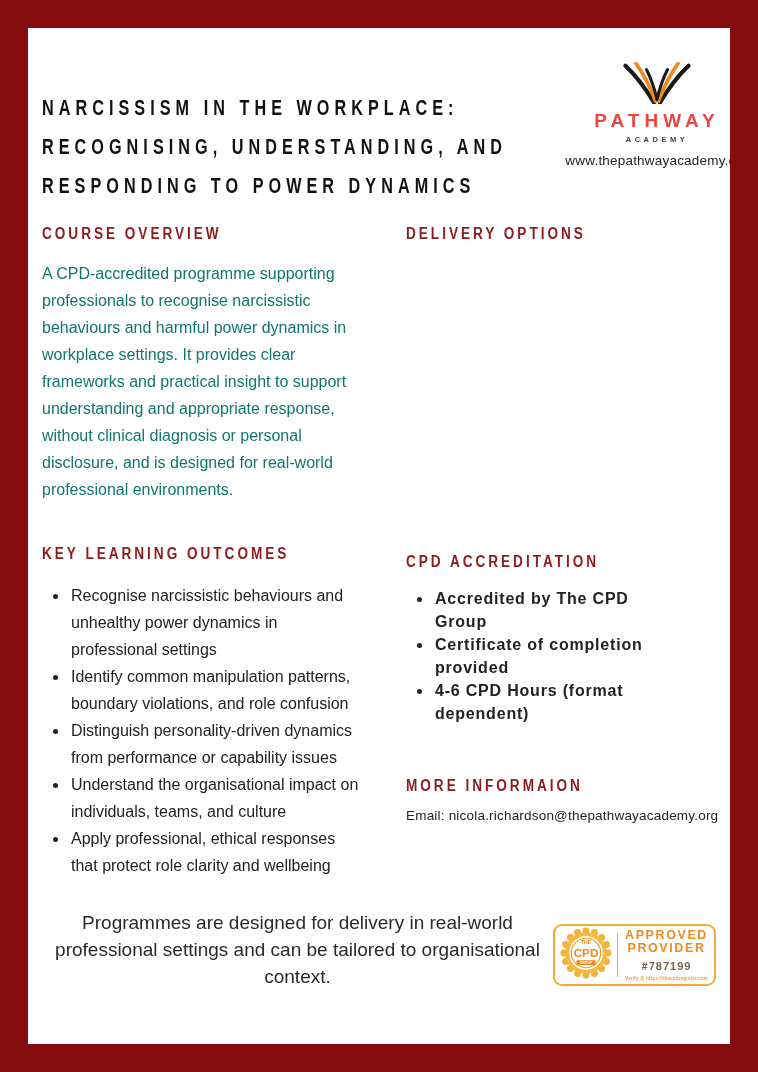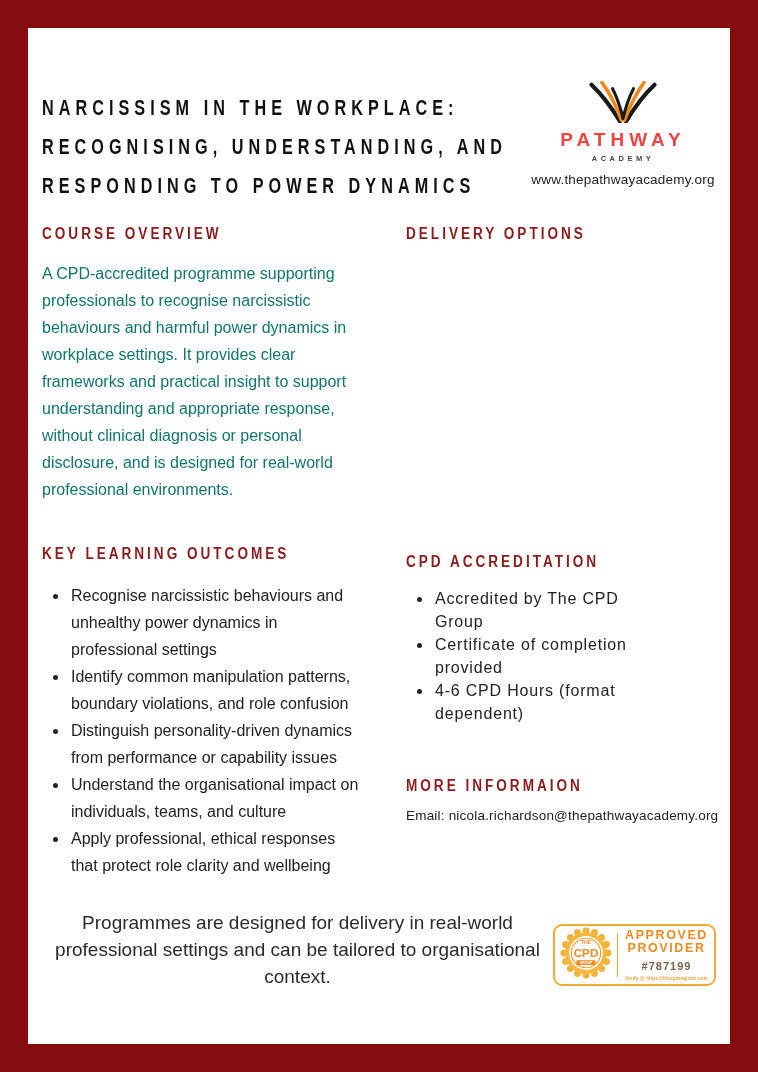--- a/index.html
+++ b/index.html
@@ -8,21 +8,21 @@
     width:758px;height:1072px;
     background:#ffffff;
     border:28px solid #850d0f;
     overflow:hidden;
     font-family:"Liberation Sans", sans-serif;
     color:#1e1e1e;
     position:relative;
   }
   .inner{padding:0 14px;}
   
-  .header{display:flex;justify-content:space-between;align-items:center;padding-top:34px;}
+  .header{display:flex;justify-content:space-between;align-items:flex-start;padding-top:34px;gap:34px;}
   .title{
     margin:26px 0 0 0;
     width:640px;
     transform:scaleX(0.72);
     transform-origin:left top;
     font-size:22.5px;
     font-weight:700;
     letter-spacing:7px;
     line-height:39px;
     color:#111111;
@@ -54,21 +54,21 @@
     transform:scaleX(0.85);
     transform-origin:left center;
     white-space:nowrap;
   }
   .sec-overview{padding-bottom:16px;}
   .sec-overview p{margin:17px 0 0 0;font-size:16px;line-height:27px;color:#0f766e;}
   ul.blist{margin:16px 0 0 0;padding:0 0 0 27px;font-size:16px;line-height:27px;color:#222;}
   ul.blist li{padding-left:2px;}
   .sec-outcomes ul.blist{margin-top:19px;}
   .sec-cpd{margin-top:8px;}
-  .sec-cpd ul.blist{max-width:246px;letter-spacing:0.8px;line-height:23px;margin-top:16px;}
+  .sec-cpd ul.blist{max-width:246px;letter-spacing:0.8px;line-height:23px;margin-top:16px;font-weight:bold;}
   .sec-moreinfo{margin-top:52px;}
   .sec-moreinfo .email{margin:13px 0 0 0;font-size:13.5px;color:#222;letter-spacing:0.2px;}
   
   .footer{margin-top:30px;display:flex;flex-direction:row;align-items:center;}
   .note{
     margin:0;width:680px;
     text-align:center;
     font-size:19px;line-height:27px;color:#2a2a2a;
   }
   .badge{

